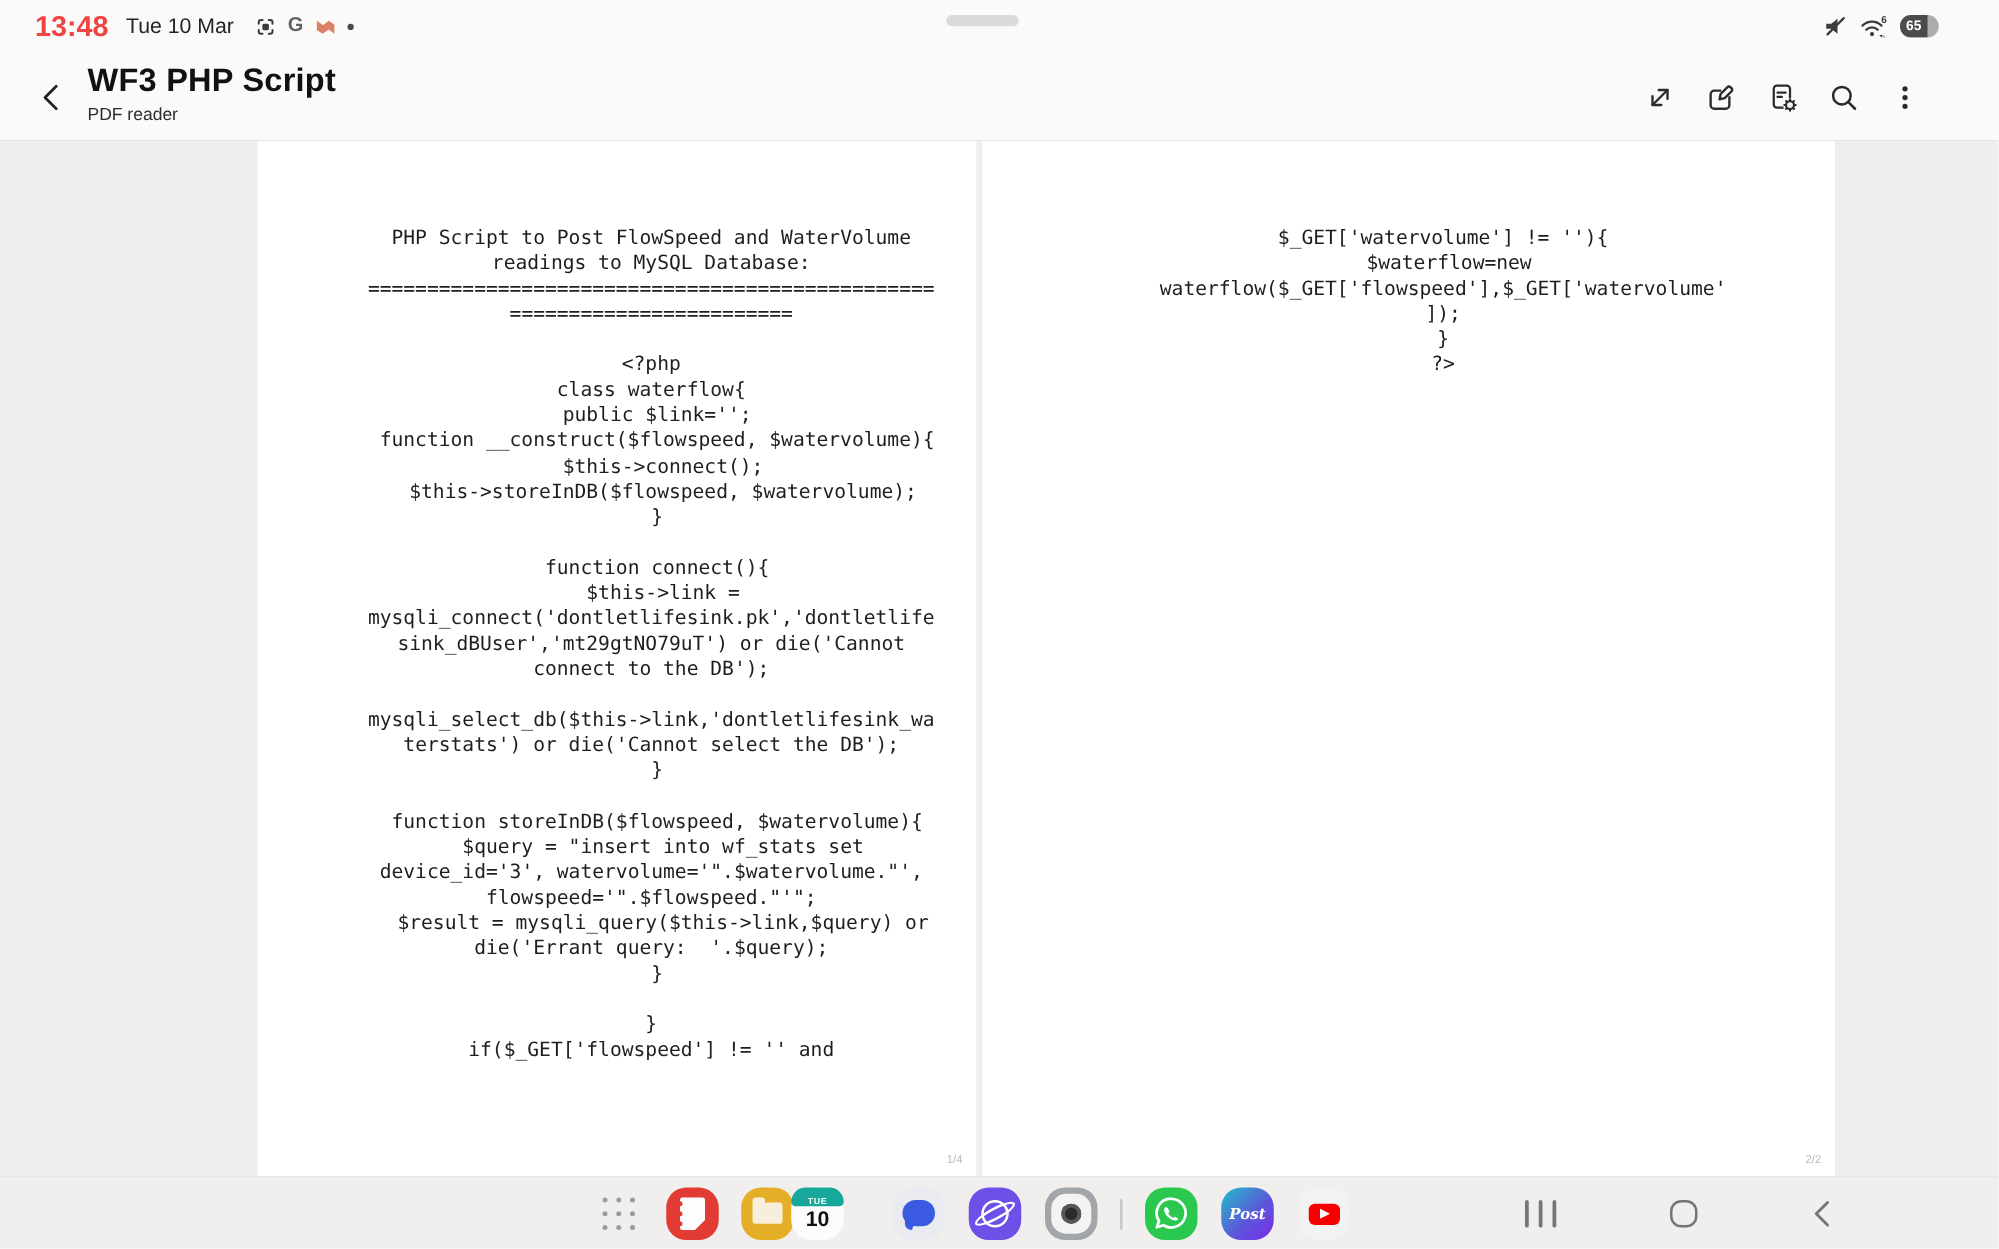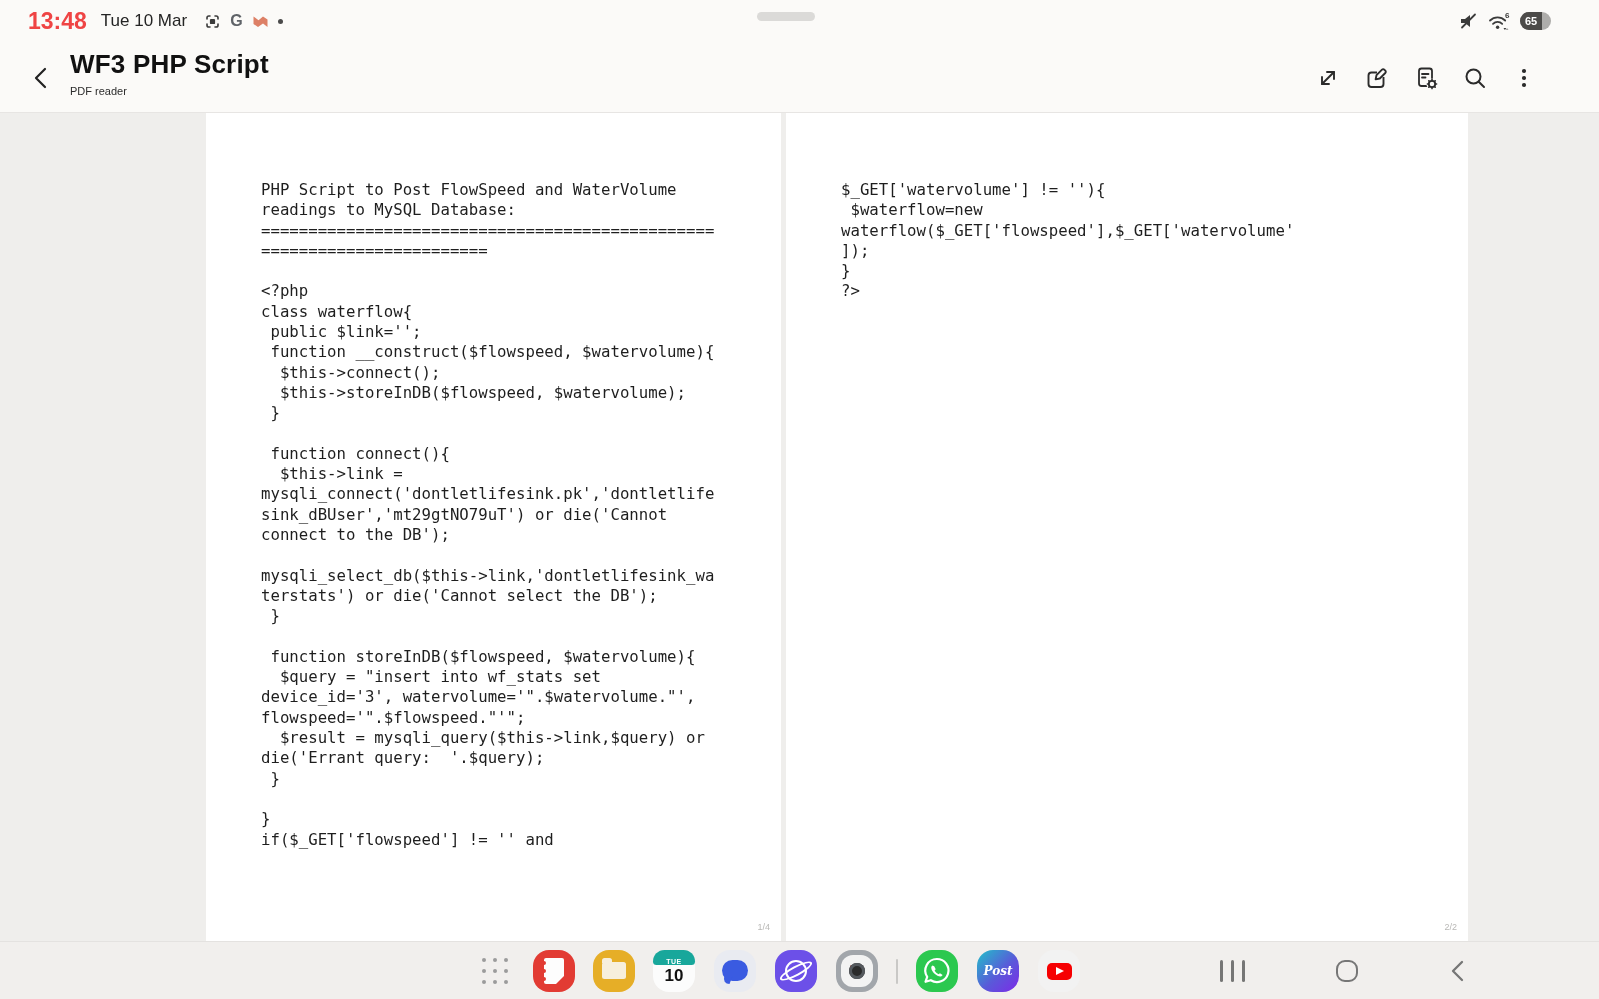--- a/index.html
+++ b/index.html
@@ -18,30 +18,30 @@
   .battery { position:relative; width:31px; height:18px; border-radius:9px; background:#aeadab; overflow:hidden; }
   .battery-fill { position:absolute; left:0; top:0; bottom:0; width:71%; background:#4c4b49; }
   .battery-text { position:absolute; left:0; top:0; width:22px; height:30px; line-height:18px; text-align:center; font-size:11px; font-weight:700; color:#fff; }
   .pill { position:absolute; left:757px; top:12px; width:58px; height:9px; border-radius:5px; background:#dbdad8; }
 
   
   .appbar { position:absolute; top:42px; left:0; right:0; height:71px; border-bottom:1px solid #e7e5e3; }
   .back-btn { position:absolute; left:26px; top:18px; width:32px; height:36px; display:flex; align-items:center; justify-content:center; cursor:pointer; }
   .titles { position:absolute; left:70px; top:6px; }
   .doc-title { font-size:26px; font-weight:700; color:#111; line-height:32px; letter-spacing:.2px; }
-  .doc-sub { font-size:11px; font-weight:400; color:#2c2c2c; line-height:21px; margin-top:1px; }
+  .doc-sub { font-size:14px; font-weight:400; color:#2c2c2c; line-height:21px; margin-top:1px; }
   .actions { position:absolute; right:61px; top:0; height:71px; display:flex; align-items:center; gap:21px; }
   .action { width:28px; height:28px; display:flex; align-items:center; justify-content:center; cursor:pointer; }
 
   
   .content { position:absolute; top:113px; left:0; right:0; bottom:58px; background:#efeeec; }
   .page { position:absolute; top:0; height:100%; background:#ffffff; }
   .page1 { left:206px; width:575px; }
   .page2 { left:786px; width:682px; }
-  .code { margin:0; padding:67px 0 0 55px; font-family:"DejaVu Sans Mono","Liberation Mono", monospace; font-size:15.7px; line-height:20.3px; color:#1e1e1e; white-space:pre; }
+  .code { margin:0; padding:67px 0 0 55px; font-family:"DejaVu Sans Mono","Liberation Mono", monospace; font-size:15.7px; line-height:20.3px; color:#1e1e1e; white-space:pre;text-align:center; }
   .pagenum { position:absolute; right:11px; bottom:9px; font-size:9px; color:#b9b8b6; }
 
   
   .taskbar { position:absolute; left:0; right:0; bottom:0; height:58px; background:#f1efed; border-top:1px solid #e4e2e0; }
   .dock-icon { position:absolute; top:8px; width:42px; height:42px; border-radius:16px; cursor:pointer; }
   .grid-btn { position:absolute; top:16px; width:26px; height:26px; display:grid; grid-template-columns:repeat(3,4px); grid-template-rows:repeat(3,4px); gap:7px; cursor:pointer; }
   .grid-btn i { width:4px; height:4px; border-radius:50%; background:#9b9b9b; }
   .app-notes { background:#e23b33; }
   .notes-paper { position:absolute; left:11px; top:8px; width:20px; height:26px; background:#fdfdfd; border-radius:2px; }
   .notes-paper i { position:absolute; left:-2px; width:4px; height:4px; border-radius:50%; background:#e23b33; }
@@ -254,21 +254,21 @@
           <i style="top:11px"></i>
           <i style="top:19px"></i>
         <span class="notes-fold"></span>
       </span>
     </div>
 
     <div class="dock-icon app-files" style="left:593px">
       <span class="folder-shape"></span>
     </div>
 
-    <div class="dock-icon app-calendar" style="left:653px">
+    <div class="dock-icon app-calendar" style="left:633px">
       <span class="cal-band"><span>TUE</span></span>
       <span class="cal-day">10</span>
     </div>
 
     <div class="dock-icon app-messages" style="left:714px">
       <span class="msg-bubble"></span>
     </div>
 
     <div class="dock-icon app-internet" style="left:775px">
       <span class="planet"></span>

